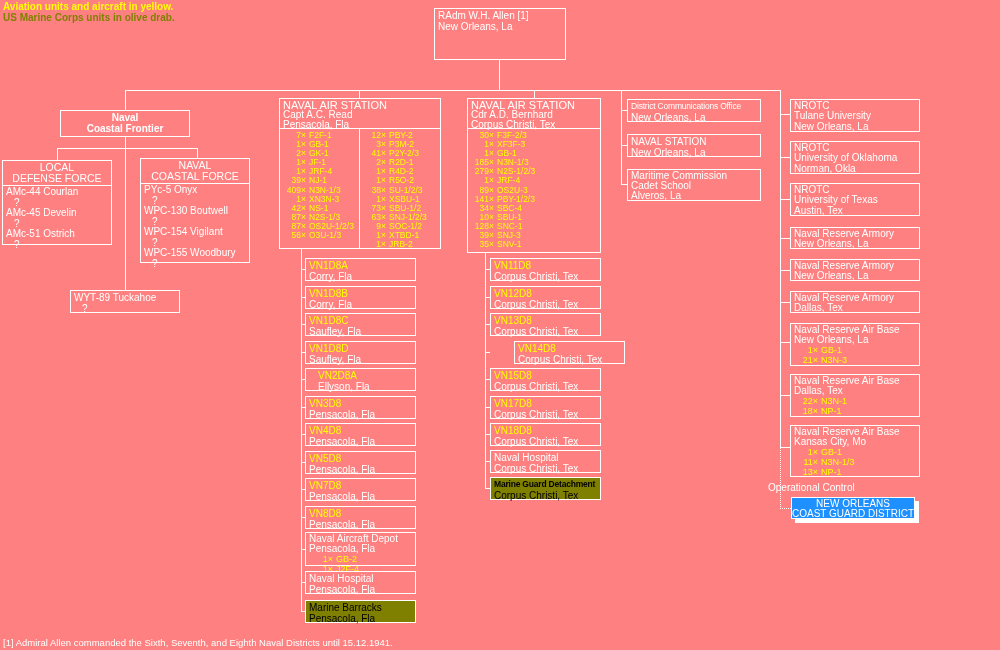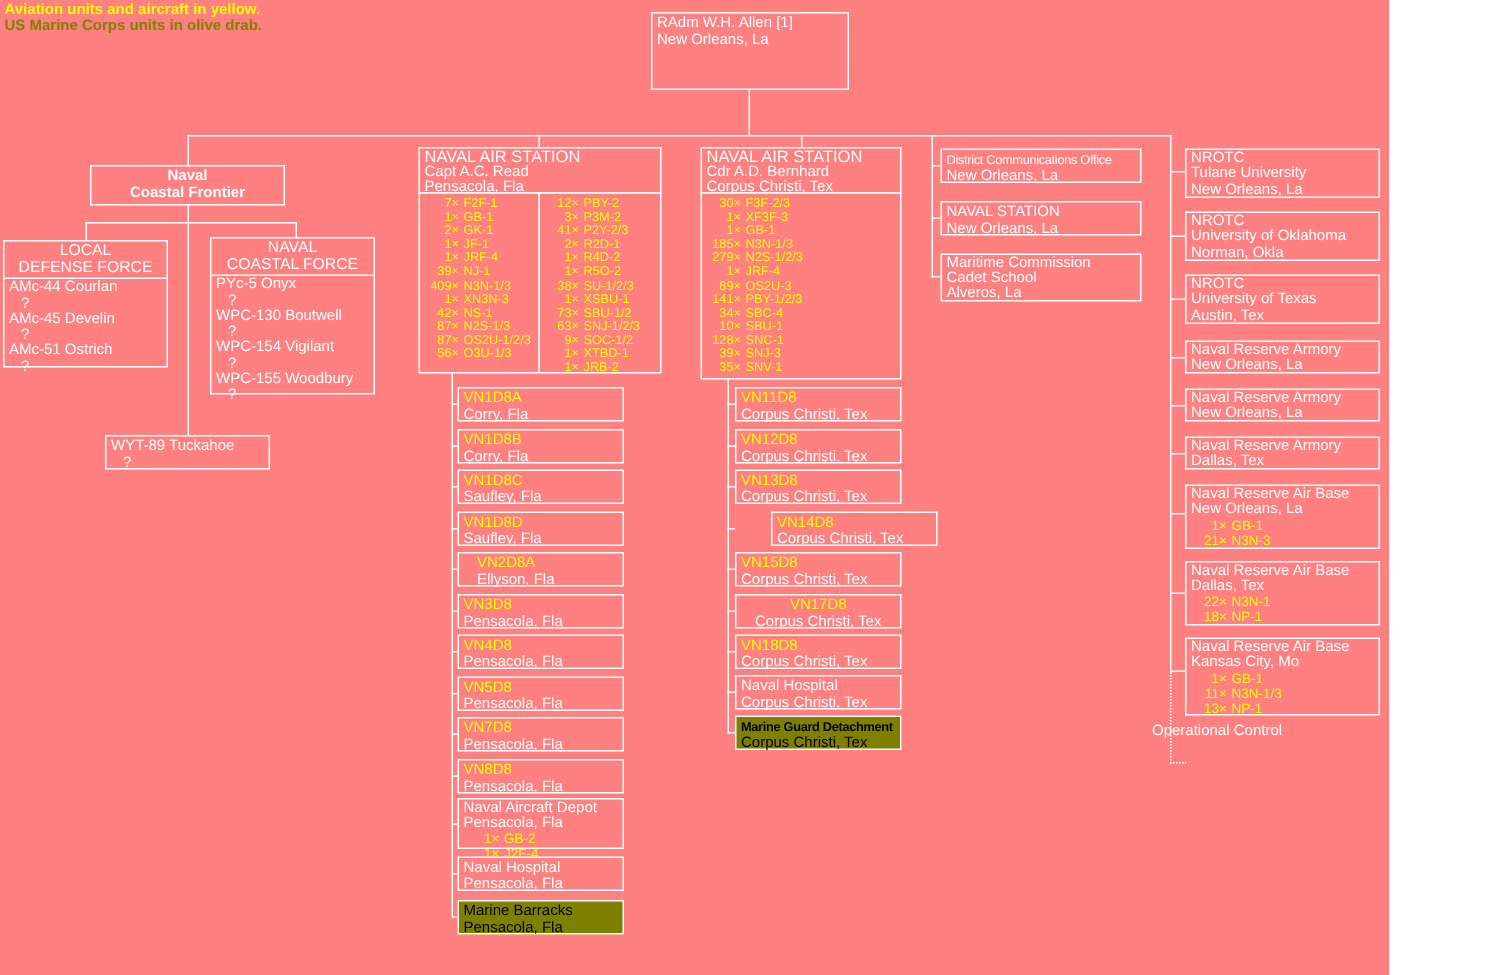--- a/index.html
+++ b/index.html
@@ -1,17 +1,17 @@
 <!DOCTYPE html>
 <html><head>
 <meta charset="utf-8">
 <style>
   html,body{margin:0;padding:0;}
   #canvas{
-    position:relative;width:926px;height:650px;overflow:hidden;
+    position:relative;width:1000px;height:650px;overflow:hidden;
     background:#FF8080;
     font-family:"Liberation Sans","DejaVu Sans",sans-serif;
     color:#fff;
   }
   .ln{position:absolute;background:#fff;}
   .lnd-v{position:absolute;border-left:1px dotted #fff;}
   .lnd-h{position:absolute;border-top:1px dotted #fff;}
   .box{position:absolute;border:1px solid #fff;color:#fff;font-size:10px;line-height:11px;
        padding:1px 3px;box-sizing:border-box;background:transparent;white-space:nowrap;}
   .center{text-align:center;}
@@ -39,20 +39,21 @@
          background:#1E90FF;border:1px solid #fff;box-shadow:4px 4px 0 #fff;
          color:#fff;font-size:10px;line-height:10px;text-align:center;padding-top:1px;white-space:nowrap;}
 </style>
 </head>
 <body>
 
 <div id="canvas">
 
   <div class="legend1">Aviation units and aircraft in yellow.</div>
   <div class="legend2">US Marine Corps units in olive drab.</div>
+  <div class="footnote">[1] Admiral Allen commanded the Sixth, Seventh, and Eighth Naval Districts until 15.12.1941.</div>
 
   <div class="ln" style="left:499px;top:60px;width:1px;height:30px"></div>
   <div class="ln" style="left:125px;top:90px;width:656px;height:1px"></div>
   <div class="ln" style="left:125px;top:90px;width:1px;height:20px"></div>
   <div class="ln" style="left:359px;top:90px;width:1px;height:8px"></div>
   <div class="ln" style="left:534px;top:90px;width:1px;height:8px"></div>
   <div class="ln" style="left:621px;top:90px;width:1px;height:95px"></div>
   <div class="ln" style="left:780px;top:90px;width:1px;height:357px"></div>
   <div class="ln" style="left:621px;top:110px;width:6px;height:1px"></div>
   <div class="ln" style="left:621px;top:145px;width:6px;height:1px"></div>
@@ -396,20 +397,24 @@
           <span class="ac-t">N3N-1/3</span>
         </div>
         <div class="ac-row">
           <span class="ac-n">13×</span>
           <span class="ac-t">NP-1</span>
         </div>
       </div>
   </div>
 
   <div class="oplabel">Operational Control</div>
+  <div class="cgbox">
+    <div>NEW ORLEANS</div>
+    <div>COAST GUARD DISTRICT</div>
+  </div>
 
   <div class="box" style="left:305px;top:258px;width:111px;height:23px;">
     <div class="yellow">VN1D8A</div>
     <div>Corry, Fla</div>
   </div>
   <div class="box" style="left:305px;top:286px;width:111px;height:23px;">
     <div class="yellow">VN1D8B</div>
     <div>Corry, Fla</div>
   </div>
   <div class="box" style="left:305px;top:313px;width:111px;height:23px;">
@@ -480,21 +485,21 @@
     <div>Corpus Christi, Tex</div>
   </div>
   <div class="box" style="left:490px;top:341px;width:111px;height:23px;margin-left:24px;">
     <div class="yellow">VN14D8</div>
     <div>Corpus Christi, Tex</div>
   </div>
   <div class="box" style="left:490px;top:368px;width:111px;height:23px;">
     <div class="yellow">VN15D8</div>
     <div>Corpus Christi, Tex</div>
   </div>
-  <div class="box" style="left:490px;top:396px;width:111px;height:23px;text-align:center;">
+  <div class="box" style="left:490px;top:396px;width:111px;height:23px;">
     <div class="yellow">VN17D8</div>
     <div>Corpus Christi, Tex</div>
   </div>
   <div class="box" style="left:490px;top:423px;width:111px;height:23px;">
     <div class="yellow">VN18D8</div>
     <div>Corpus Christi, Tex</div>
   </div>
   <div class="box" style="left:490px;top:450px;width:111px;height:23px;">
     <div>Naval Hospital</div>
     <div>Corpus Christi, Tex</div>

